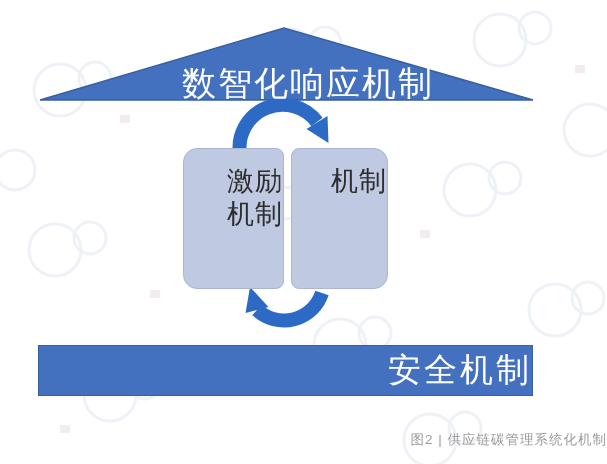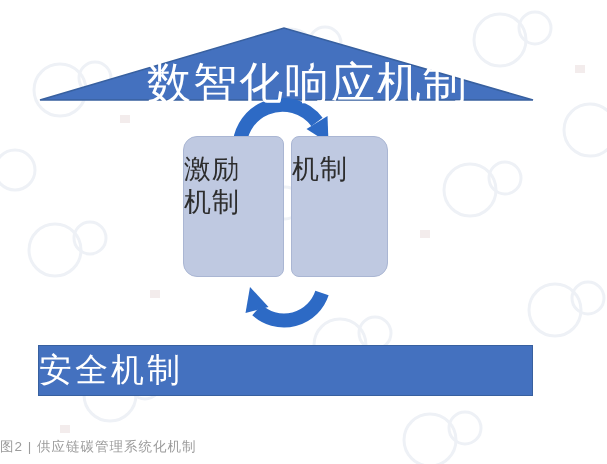--- a/index.html
+++ b/index.html
@@ -25,69 +25,68 @@
     overflow:hidden;
   }
   .layer{position:absolute;left:0;top:0;width:607px;height:464px;}
   svg{display:block;}
 
   .roof-label{
     position:absolute;
     left:8px;top:64px;width:600px;
     text-align:center;
     color:#ffffff;
-    font-size:44px;
+    font-size:34px;
     letter-spacing:2px;
     line-height:38px;
     white-space:nowrap;
   }
   .mech-box{
     position:absolute;
-    top:136px;
+    top:148px;
     height:141px;
     background:var(--box-fill);
     box-sizing:border-box;
     border:1px solid var(--box-edge);
     color:var(--text-dark);
     font-size:27px;
     line-height:33px;
     letter-spacing:1px;
-    text-align:left;
+    text-align:right;
     padding-top:16px;
   }
   .mech-box.left{
     left:183px;width:101px;
     border-radius:14px 8px 8px 14px;
   }
   .mech-box.right{
     left:291px;width:97px;
     border-radius:8px 14px 14px 8px;
   }
   .base-bar{
     position:absolute;
     left:38px;top:345px;
     width:495px;height:51px;
     background:var(--blue);
     box-sizing:border-box;
     border:1px solid var(--blue-edge);
-    display:flex;align-items:center;justify-content:flex-start;
+    display:flex;align-items:center;justify-content:flex-end;
     color:#ffffff;
     font-size:33px;
     letter-spacing:3px;
     white-space:nowrap;
   }
   .caption{
     position:absolute;
     left:0;top:431px;width:607px;
-    text-align:left;
+    text-align:right;
     color:var(--caption-gray);
     font-size:13.5px;
     letter-spacing:1px;
     white-space:nowrap;
-    margin-top:7px;
   }
 </style>
 </head>
 <body>
 
 <div class="canvas">
 
   <svg class="layer" width="607" height="464" viewBox="0 0 607 464" aria-hidden="true">
     <g fill="none" stroke="var(--watermark)" stroke-width="3">
       <circle cx="60" cy="90" r="26"></circle>

